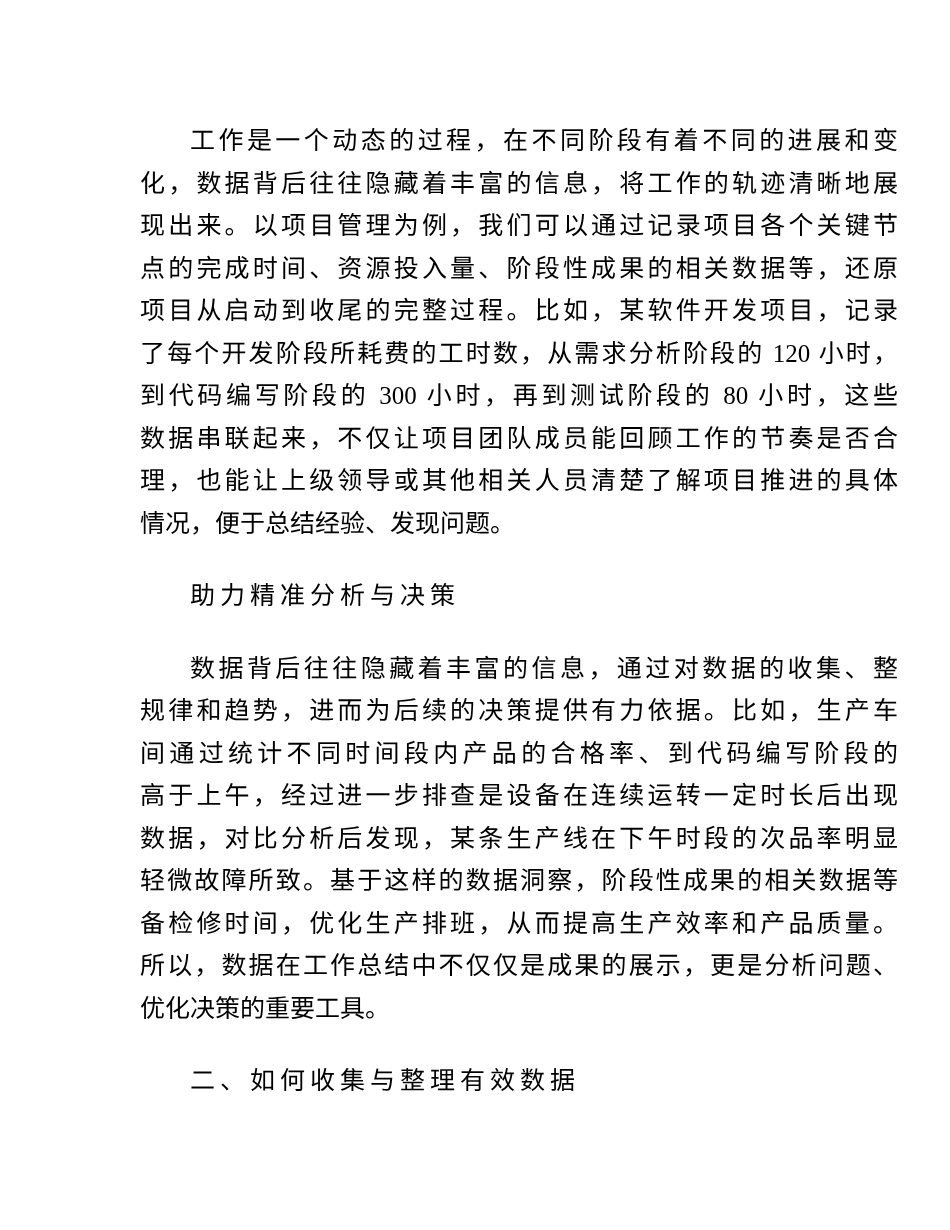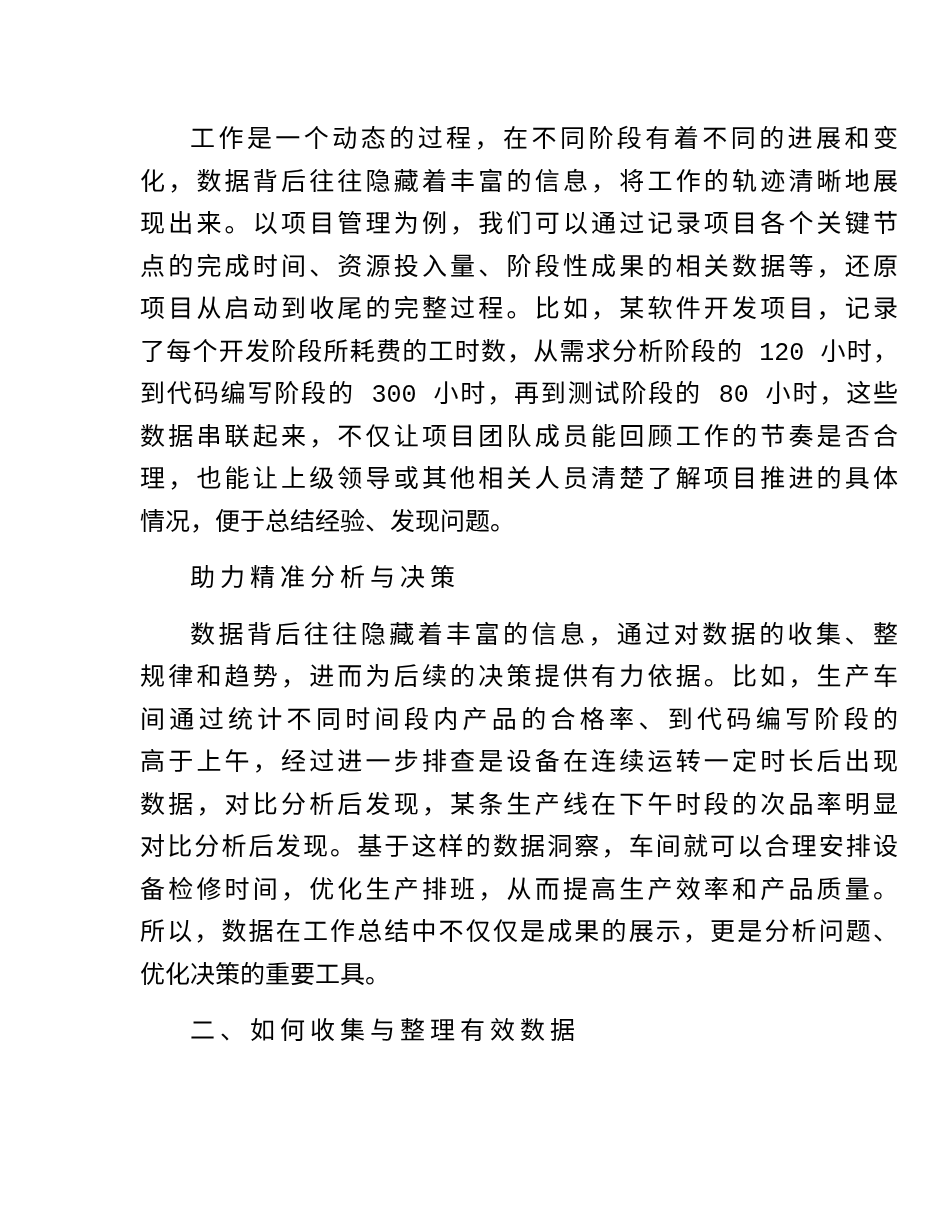--- a/index.html
+++ b/index.html
@@ -9,28 +9,28 @@
   body {
     width: 950px;
     height: 1230px;
     overflow: hidden;
   }
   .page {
     box-sizing: border-box;
     width: 950px;
     height: 938px;
     padding: 120px 52px 0 140px;
-    font-family: Liberation Mono, monospace;
+    font-family: Liberation Serif, serif;
     font-size: 25px;
   }
   .para {
     margin: 0;
   }
   .para.heading {
-    margin: 14px 0;
+    margin: 30px 0;
     letter-spacing: 5px;
   }
   .line {
     line-height: 42.5px;
     text-align: justify;
     text-align-last: justify;
     white-space: normal;
   }
   .line.first {
     padding-left: 50px; 
@@ -60,21 +60,21 @@
       </div>
       <div class="para heading">
         <div class="line first no-justify">助力精准分析与决策</div>
       </div>
       <div class="para body">
         <div class="line first">数据背后往往隐藏着丰富的信息，通过对数据的收集、整</div>
         <div class="line">规律和趋势，进而为后续的决策提供有力依据。比如，生产车</div>
         <div class="line">间通过统计不同时间段内产品的合格率、到代码编写阶段的</div>
         <div class="line">高于上午，经过进一步排查是设备在连续运转一定时长后出现</div>
         <div class="line">数据，对比分析后发现，某条生产线在下午时段的次品率明显</div>
-        <div class="line">对比分析后发现。基于这样的数据洞察，车间就可以合理安排设</div>
+        <div class="line">轻微故障所致。基于这样的数据洞察，阶段性成果的相关数据等</div>
         <div class="line">备检修时间，优化生产排班，从而提高生产效率和产品质量。</div>
         <div class="line">所以，数据在工作总结中不仅仅是成果的展示，更是分析问题、</div>
         <div class="line no-justify">优化决策的重要工具。</div>
       </div>
       <div class="para heading">
         <div class="line first no-justify">二、如何收集与整理有效数据</div>
       </div>
     </div>
 </div>
 

